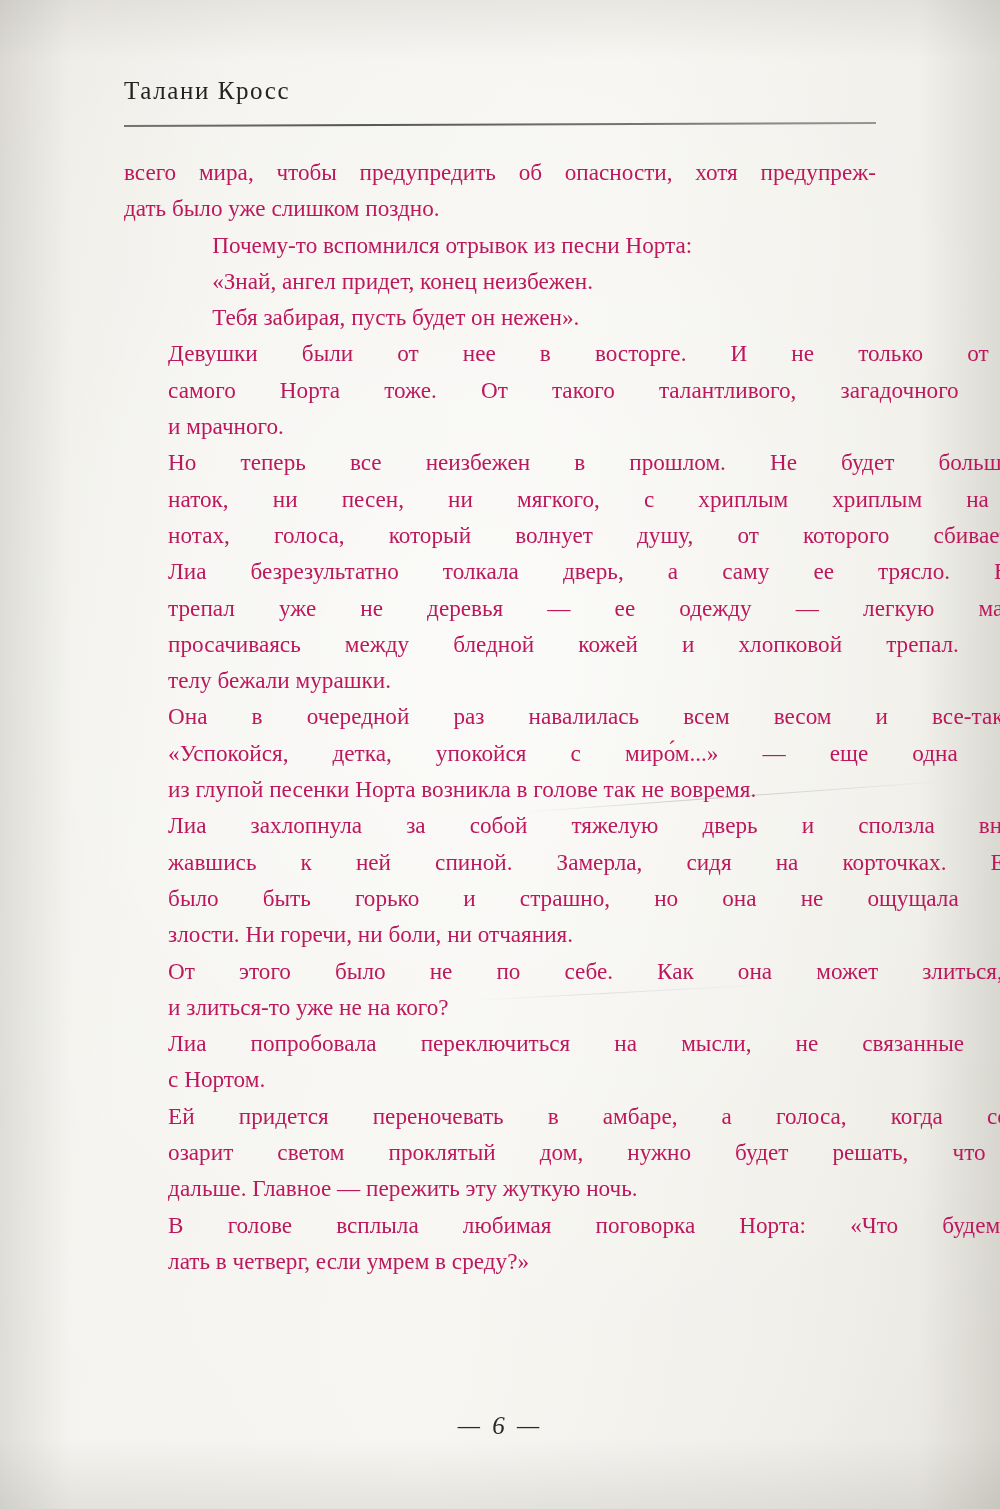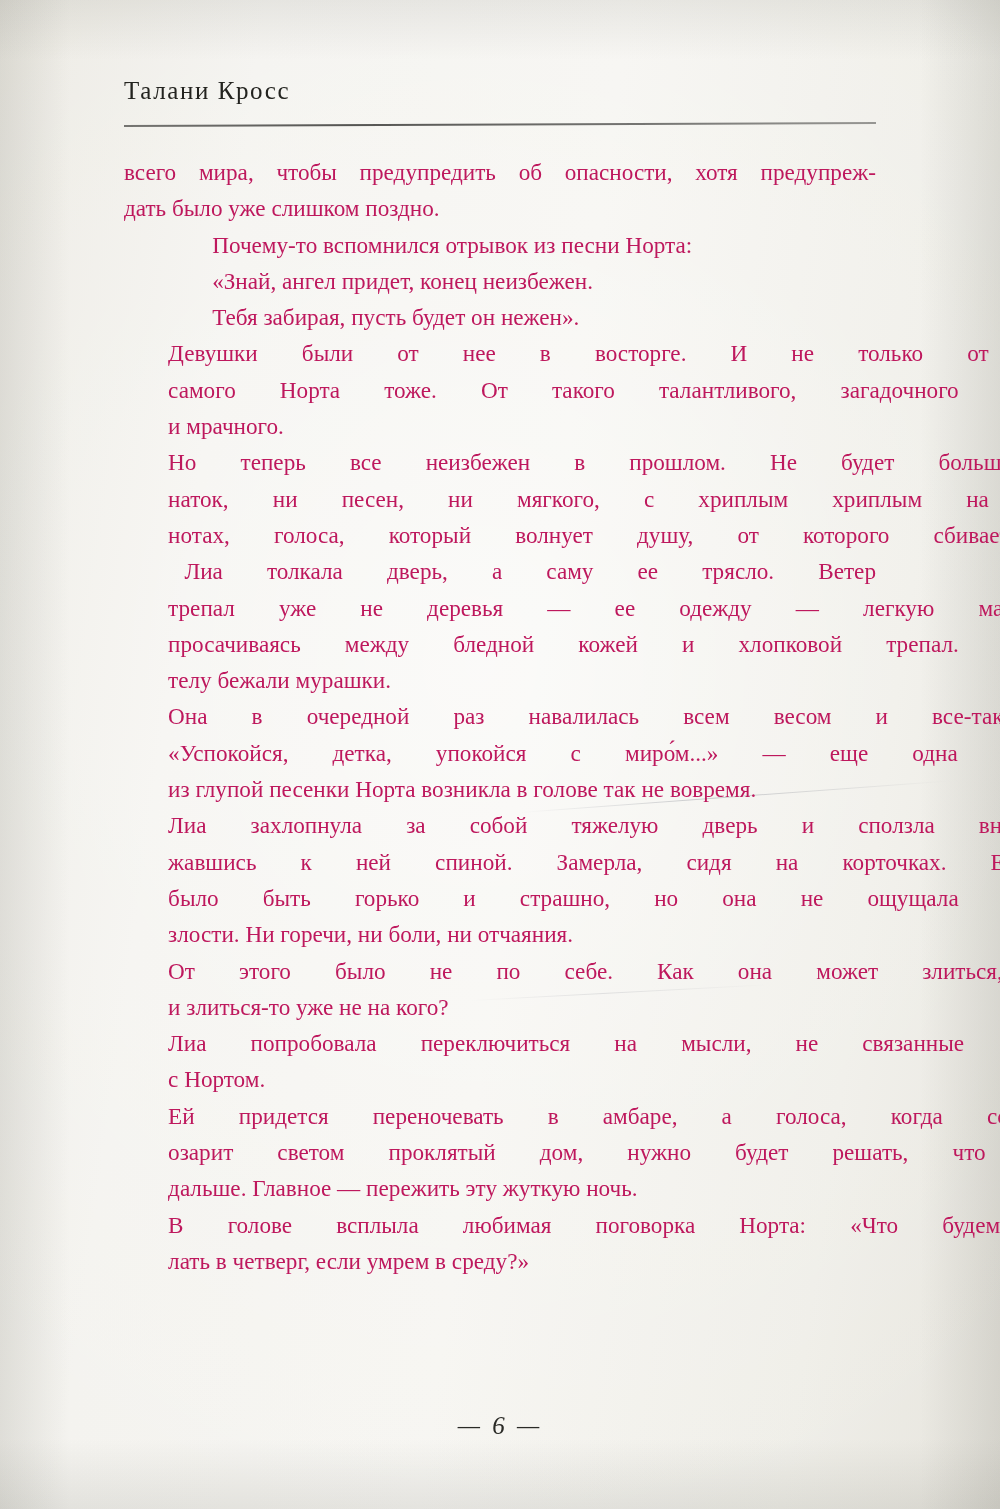--- a/index.html
+++ b/index.html
@@ -238,20 +238,21 @@
             <span>душу,</span>
             <span>от</span>
             <span>которого</span>
             <span>сбивается</span>
           </span>
         </p>
         <p>
           <span class="ln just">
             <span style="display: inline-block; width: 1.9em;"></span>
             <span>Лиа</span>
+            <span>безрезультатно</span>
             <span>толкала</span>
             <span>дверь,</span>
             <span>а</span>
             <span>саму</span>
             <span>ее</span>
             <span>трясло.</span>
             <span>Ветер</span>
           </span>
           <span class="ln just">
             <span>трепал</span>

